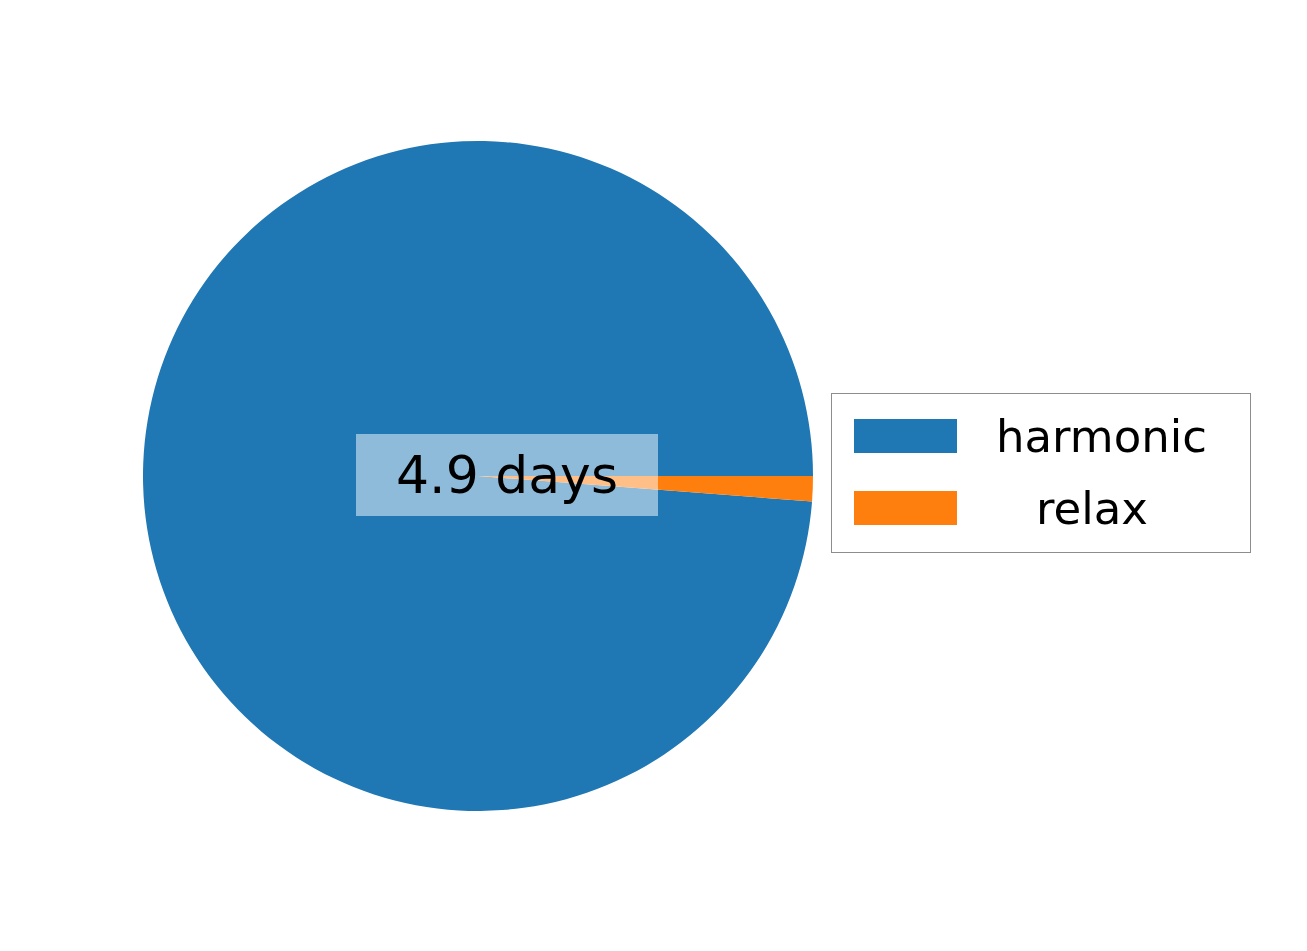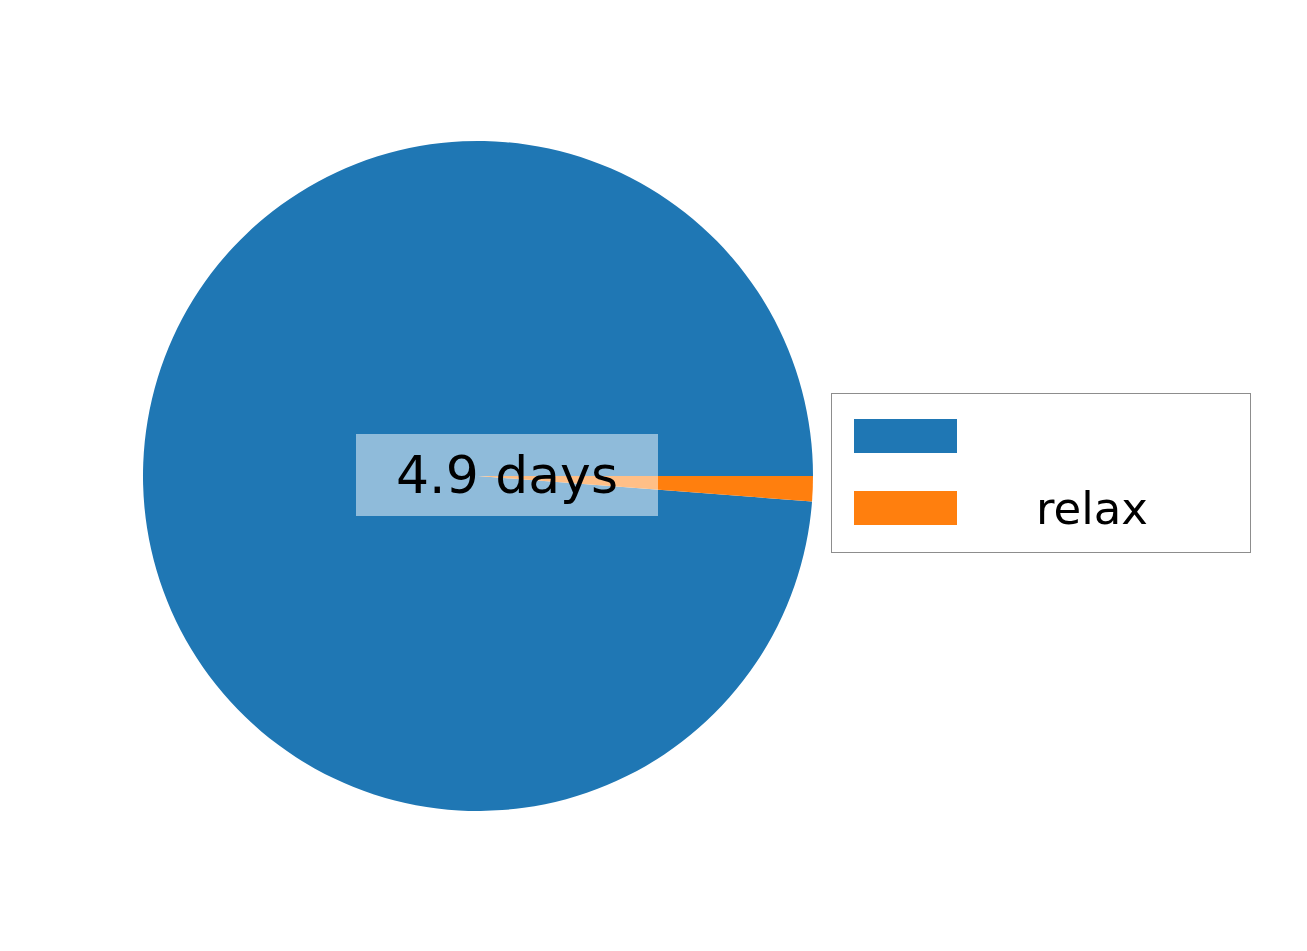--- a/index.html
+++ b/index.html
@@ -88,20 +88,21 @@
       <path id="wedge-harmonic" d="M 478 476 L 813.00 476.00 A 335 335 0 1 0 812.03 501.44 Z" fill="#1f77b4"></path>
       <path id="wedge-relax" d="M 478 476 L 812.03 501.44 A 335 335 0 0 0 813.00 476.00 Z" fill="#ff7f0e"></path>
     </g>
   </svg>
 
   <div class="wedge-label">4.9 days</div>
 
   <div id="legend">
     <div class="legend-entry row-0">
       <span class="legend-swatch" id="swatch-0" style="background: rgb(31, 119, 180);"></span>
+      <span class="legend-text">harmonic</span>
     </div>
     <div class="legend-entry row-1">
       <span class="legend-swatch" id="swatch-1" style="background: rgb(255, 127, 14);"></span>
       <span class="legend-text">relax</span>
     </div>
   </div>
 
 </div>
 
 </body></html>

